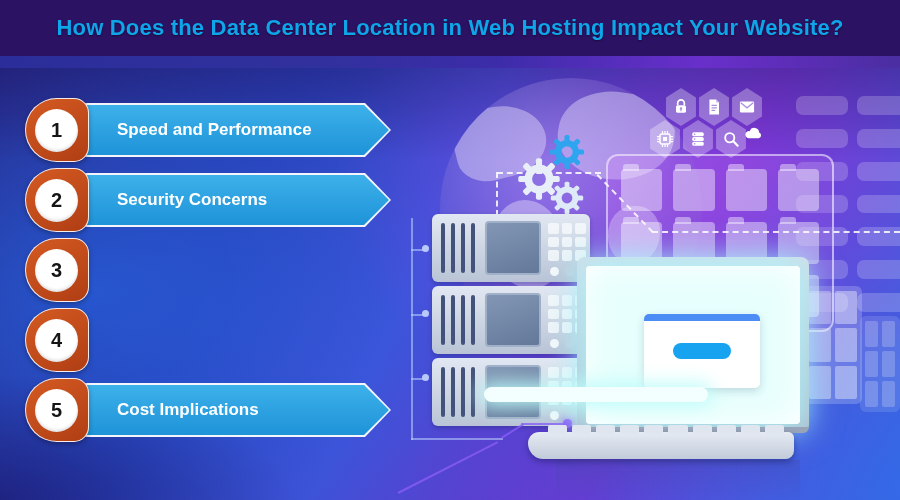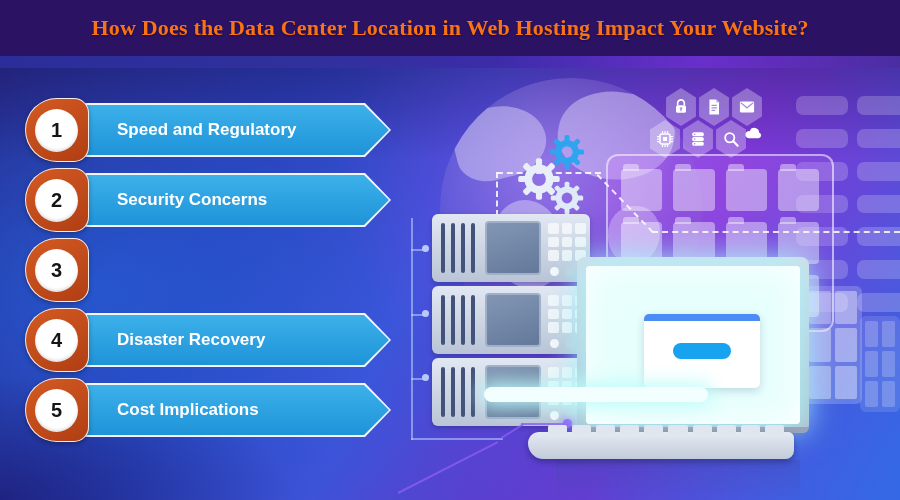--- a/index.html
+++ b/index.html
@@ -11,22 +11,22 @@
       radial-gradient(ellipse 520px 400px at 73% 36%, rgba(158,62,236,.55), transparent 62%),
       radial-gradient(ellipse 640px 440px at 10% 58%, rgba(36,110,238,.60), transparent 65%),
       radial-gradient(ellipse 700px 520px at 100% 96%, rgba(44,110,238,.55), transparent 62%),
       linear-gradient(115deg,#272079 0%,#2b3bb2 30%,#3f51d6 48%,#6c35cc 72%,#3d63dd 100%);}
   .bg-top-shade{position:absolute;left:0;top:0;width:900px;height:160px;
     background:linear-gradient(180deg, rgba(28,18,92,.6), rgba(28,18,92,0));}
   .bg-bl-shade{position:absolute;left:0;bottom:0;width:420px;height:160px;
     background:radial-gradient(ellipse 420px 180px at 0% 100%, rgba(22,16,96,.55), transparent 70%);}
   .header{position:absolute;left:0;top:0;width:900px;height:56px;background:#2b1263;
     display:flex;align-items:center;justify-content:center;z-index:30;}
-  .title{color:#f97316;font-weight:bold;font-size:22px;white-space:nowrap;letter-spacing:.2px;
-    text-shadow:0 1px 2px rgba(0,0,0,.4);font-family:Liberation Serif, serif;}
+  .title{color:#0ea5e9;font-weight:bold;font-size:22px;white-space:nowrap;letter-spacing:.2px;
+    text-shadow:0 1px 2px rgba(0,0,0,.4);}
   .header-strip{position:absolute;left:0;top:56px;width:900px;height:12px;z-index:29;
     background:linear-gradient(90deg,#2c2f9f 0%,#33319f 35%,#3c2aa8 55%,#6d2fd0 78%,#4b2da0 100%);
     opacity:.85;}
   
   .item{position:absolute;left:25px;width:366px;height:64px;z-index:25;}
   .banner-outer{position:absolute;left:52px;top:5px;width:314px;height:54px;
     background:rgba(255,255,255,.95);border-radius:10px 0 0 10px;
     clip-path:polygon(0 0,calc(100% - 26px) 0,100% 50%,calc(100% - 26px) 100%,0 100%);}
   .banner-inner{position:absolute;left:2px;top:2px;right:2px;bottom:2px;
     background:linear-gradient(180deg,#3db1ea,#1e93d8);border-radius:9px 0 0 9px;
@@ -411,21 +411,21 @@
         <span></span>
         <span></span>
         <span></span>
         <span></span>
       </div>
   </div>
 
   <div class="item" style="top:98px;">
     <div class="banner-outer">
         <div class="banner-inner">
-      <div class="banner-label">Speed and Regulatory</div>
+      <div class="banner-label">Speed and Performance</div>
         </div>
       </div>
     <div class="badge">
       <div class="num">1</div>
       </div>
   </div>
   <div class="item" style="top:168px;">
     <div class="banner-outer">
         <div class="banner-inner">
       <div class="banner-label">Security Concerns</div>
@@ -434,25 +434,20 @@
     <div class="badge">
       <div class="num">2</div>
       </div>
   </div>
   <div class="item" style="top:238px;">
     <div class="badge">
       <div class="num">3</div>
       </div>
   </div>
   <div class="item" style="top:308px;">
-    <div class="banner-outer">
-        <div class="banner-inner">
-      <div class="banner-label">Disaster Recovery</div>
-        </div>
-      </div>
     <div class="badge">
       <div class="num">4</div>
       </div>
   </div>
   <div class="item" style="top:378px;">
     <div class="banner-outer">
         <div class="banner-inner">
       <div class="banner-label">Cost Implications</div>
         </div>
       </div>

